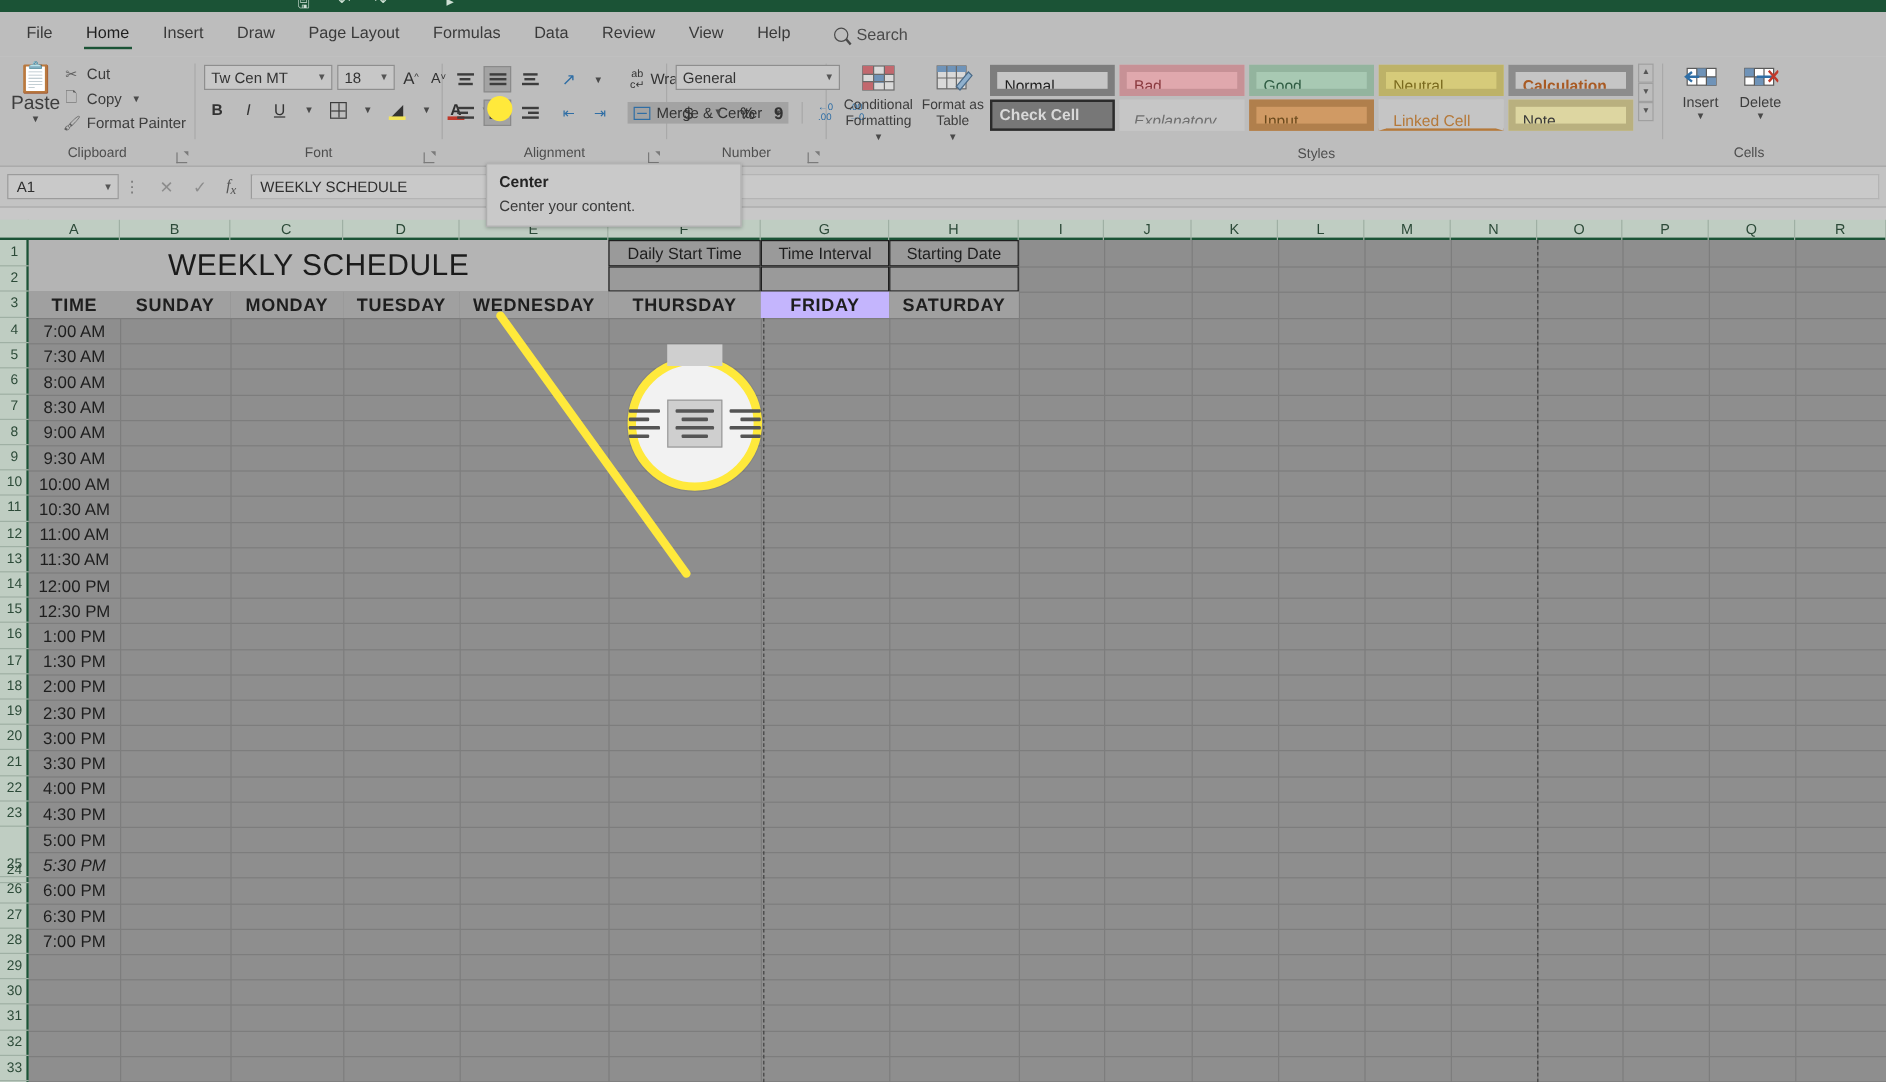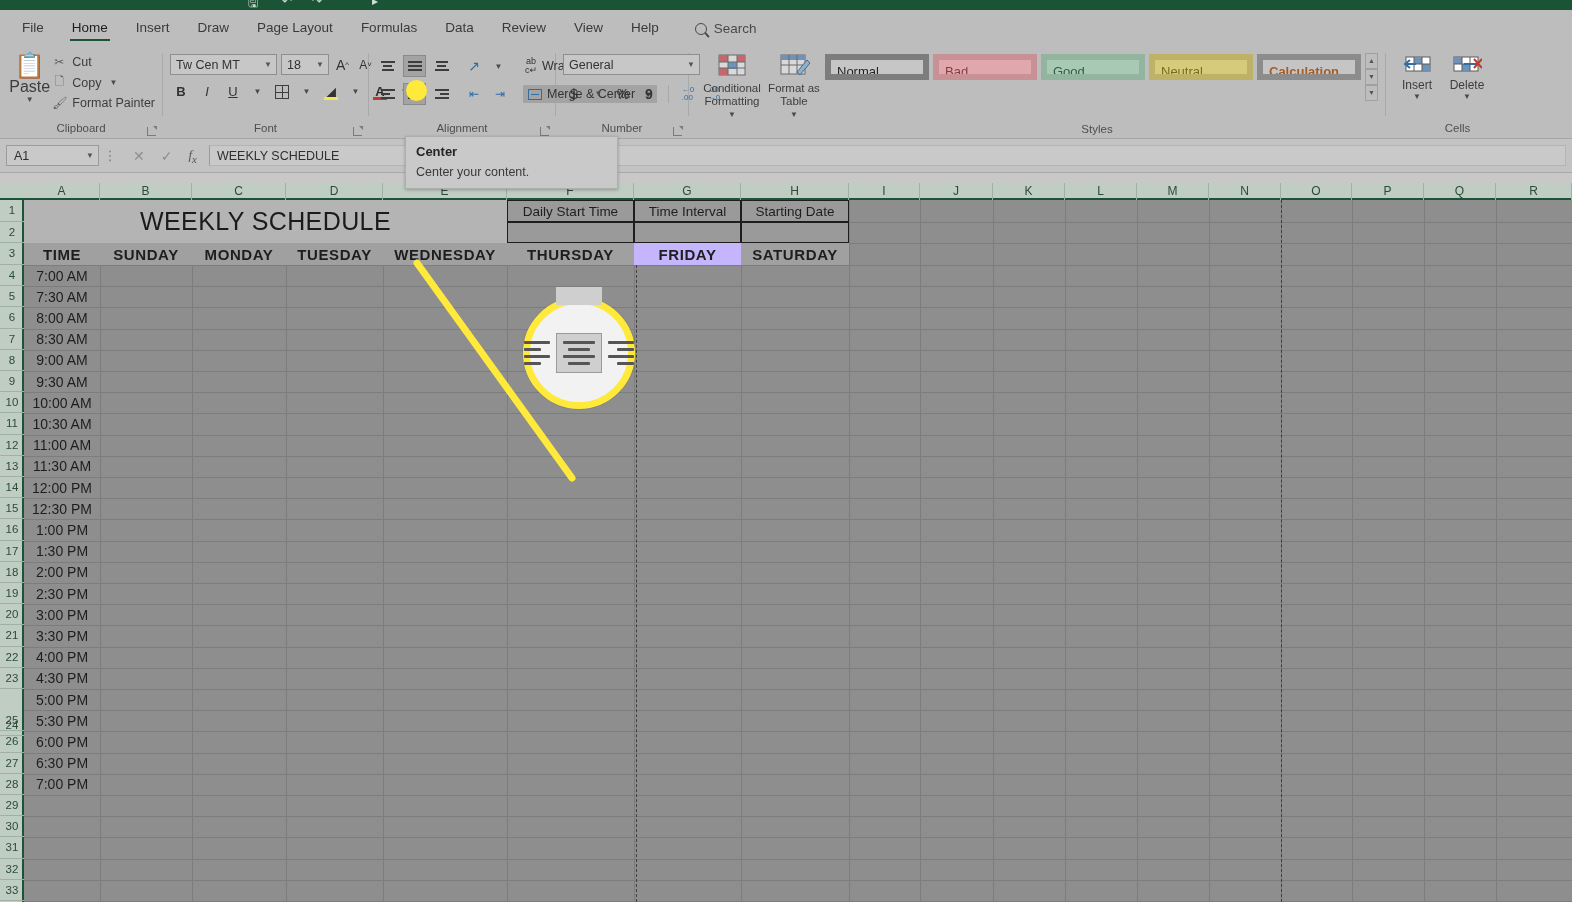--- a/index.html
+++ b/index.html
@@ -516,20 +516,27 @@
           <span class="car8">▼</span>
         </div>
 
         <div class="gallery">
           <div class="grow">
             <div class="cellstyle" style="background:#c6c6c6;color:#1f1f1f;border-color:#7d7d7d;"><span>Normal</span></div>
             <div class="cellstyle" style="background:#e0a8ad;color:#8a3a3f;border-color:#c79196;"><span>Bad</span></div>
             <div class="cellstyle" style="background:#a8c9b3;color:#2e5c42;border-color:#93b49e;"><span>Good</span></div>
             <div class="cellstyle" style="background:#d6cb7a;color:#7a6a1e;border-color:#bdb268;"><span>Neutral</span></div>
             <div class="cellstyle" style="background:#c5c5c5;color:#a85a23;border-color:#8c8c8c;font-weight:bold;"><span>Calculation</span></div>
+          </div>
+          <div class="grow">
+            <div class="cellstyle" style="background:#777777;color:#d8d8d8;border:2px solid #2b2b2b;font-weight:bold;line-height:22px;"><span>Check Cell</span></div>
+            <div class="cellstyle" style="background:#c6c6c6;color:#6e6e6e;border-color:#c6c6c6;font-style:italic;"><span>Explanatory ...</span></div>
+            <div class="cellstyle" style="background:#d09a64;color:#6a4a1d;border-color:#b07f4c;"><span>Input</span></div>
+            <div class="cellstyle" style="background:#c5c5c5;color:#b5793a;border-color:#c5c5c5;border-bottom:2px solid #b5793a;"><span>Linked Cell</span></div>
+            <div class="cellstyle" style="background:#ddd6a1;color:#3a3a3a;border-color:#b9b07f;"><span>Note</span></div>
           </div>
         </div>
         <div class="gal-scroll">
           <div>▲</div>
           <div>▼</div>
           <div>▼</div>
         </div>
       </div>
       <div class="grp-label" style="padding-left:120px;">
         <span>Styles</span>
@@ -732,21 +739,21 @@
         <div class="cell ctr timecell" style="left: 0px; width: 76px; top: 298.2px; height: 21.2px;">12:30 PM</div>
         <div class="cell ctr timecell" style="left: 0px; width: 76px; top: 319.4px; height: 21.2px;">1:00 PM</div>
         <div class="cell ctr timecell" style="left: 0px; width: 76px; top: 340.6px; height: 21.2px;">1:30 PM</div>
         <div class="cell ctr timecell" style="left: 0px; width: 76px; top: 361.8px; height: 21.2px;">2:00 PM</div>
         <div class="cell ctr timecell" style="left: 0px; width: 76px; top: 383px; height: 21.2px;">2:30 PM</div>
         <div class="cell ctr timecell" style="left: 0px; width: 76px; top: 404.2px; height: 21.2px;">3:00 PM</div>
         <div class="cell ctr timecell" style="left: 0px; width: 76px; top: 425.4px; height: 21.2px;">3:30 PM</div>
         <div class="cell ctr timecell" style="left: 0px; width: 76px; top: 446.6px; height: 21.2px;">4:00 PM</div>
         <div class="cell ctr timecell" style="left: 0px; width: 76px; top: 467.8px; height: 21.2px;">4:30 PM</div>
         <div class="cell ctr timecell" style="left: 0px; width: 76px; top: 489px; height: 21.2px;">5:00 PM</div>
-        <div class="cell ctr timecell" style="left: 0px; width: 76px; top: 510.2px; height: 21.2px;">5:30 PM</div>
+        <div class="cell ctr timecell" style="left: 0px; width: 76px; top: 510.2px; height: 21.2px; font-style: italic;">5:30 PM</div>
         <div class="cell ctr timecell" style="left: 0px; width: 76px; top: 531.4px; height: 21.2px;">6:00 PM</div>
         <div class="cell ctr timecell" style="left: 0px; width: 76px; top: 552.6px; height: 21.2px;">6:30 PM</div>
         <div class="cell ctr timecell" style="left: 0px; width: 76px; top: 573.8px; height: 21.2px;">7:00 PM</div>
       </div>
   </div>
 
   <div class="tooltip">
     <div class="tt-title">Center</div>
     <div class="tt-body">Center your content.</div>
   </div>

